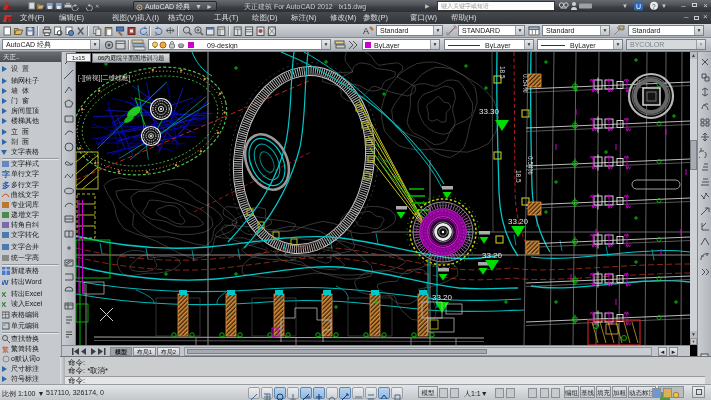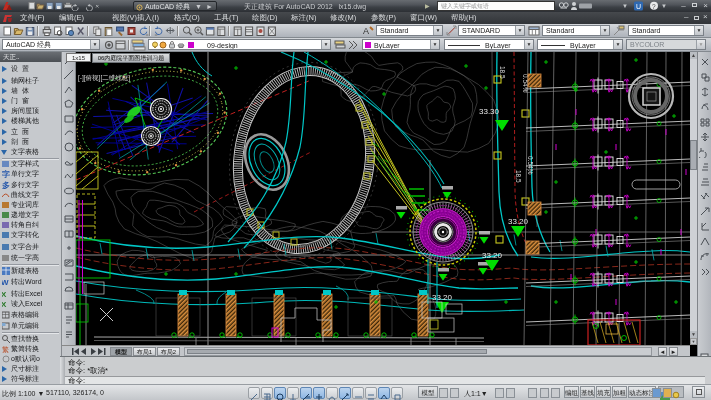--- a/index.html
+++ b/index.html
@@ -106,26 +106,26 @@
 
 <div class="abs" id="menu">
   <svg class="abs" style="left:3px;top:2px" width="10" height="9" viewBox="0 0 10 9">
         <path d="M0 8 L2 1 L9 1 L8 3 L4 3 L3 8 Z" fill="#c33"></path>
         <path d="M4.5 4 L9 4 L8 8 L5.5 8" fill="#922"></path>
       </svg>
   <span style="left:20px">文件(F)</span>
       <span style="left:59px">编辑(E)</span>
       <span style="left:112px">视图(V)</span>
       <span style="left:137px">插入(I)</span>
-      <span style="left:174px">格式(O)</span>
+      <span style="left:168px">格式(O)</span>
       <span style="left:214px">工具(T)</span>
       <span style="left:252px">绘图(D)</span>
       <span style="left:291px">标注(N)</span>
       <span style="left:330px">修改(M)</span>
-      <span style="left:371px">参数(P)</span>
+      <span style="left:363px">参数(P)</span>
       <span style="left:410px">窗口(W)</span>
       <span style="left:451px">帮助(H)</span>
   <span style="left:684px;top:0;font-size:8px;color:#c9ccce">–</span>
       <span style="left:694px;top:3px">
         <span style="display:inline-block;width:5px;height:4px;border:1px solid #c9ccce"></span>
       </span>
       <span style="left:703px;top:0;font-size:8px;color:#c9ccce">×</span>
 </div>
 
 <div class="abs tbar" id="tb1">

